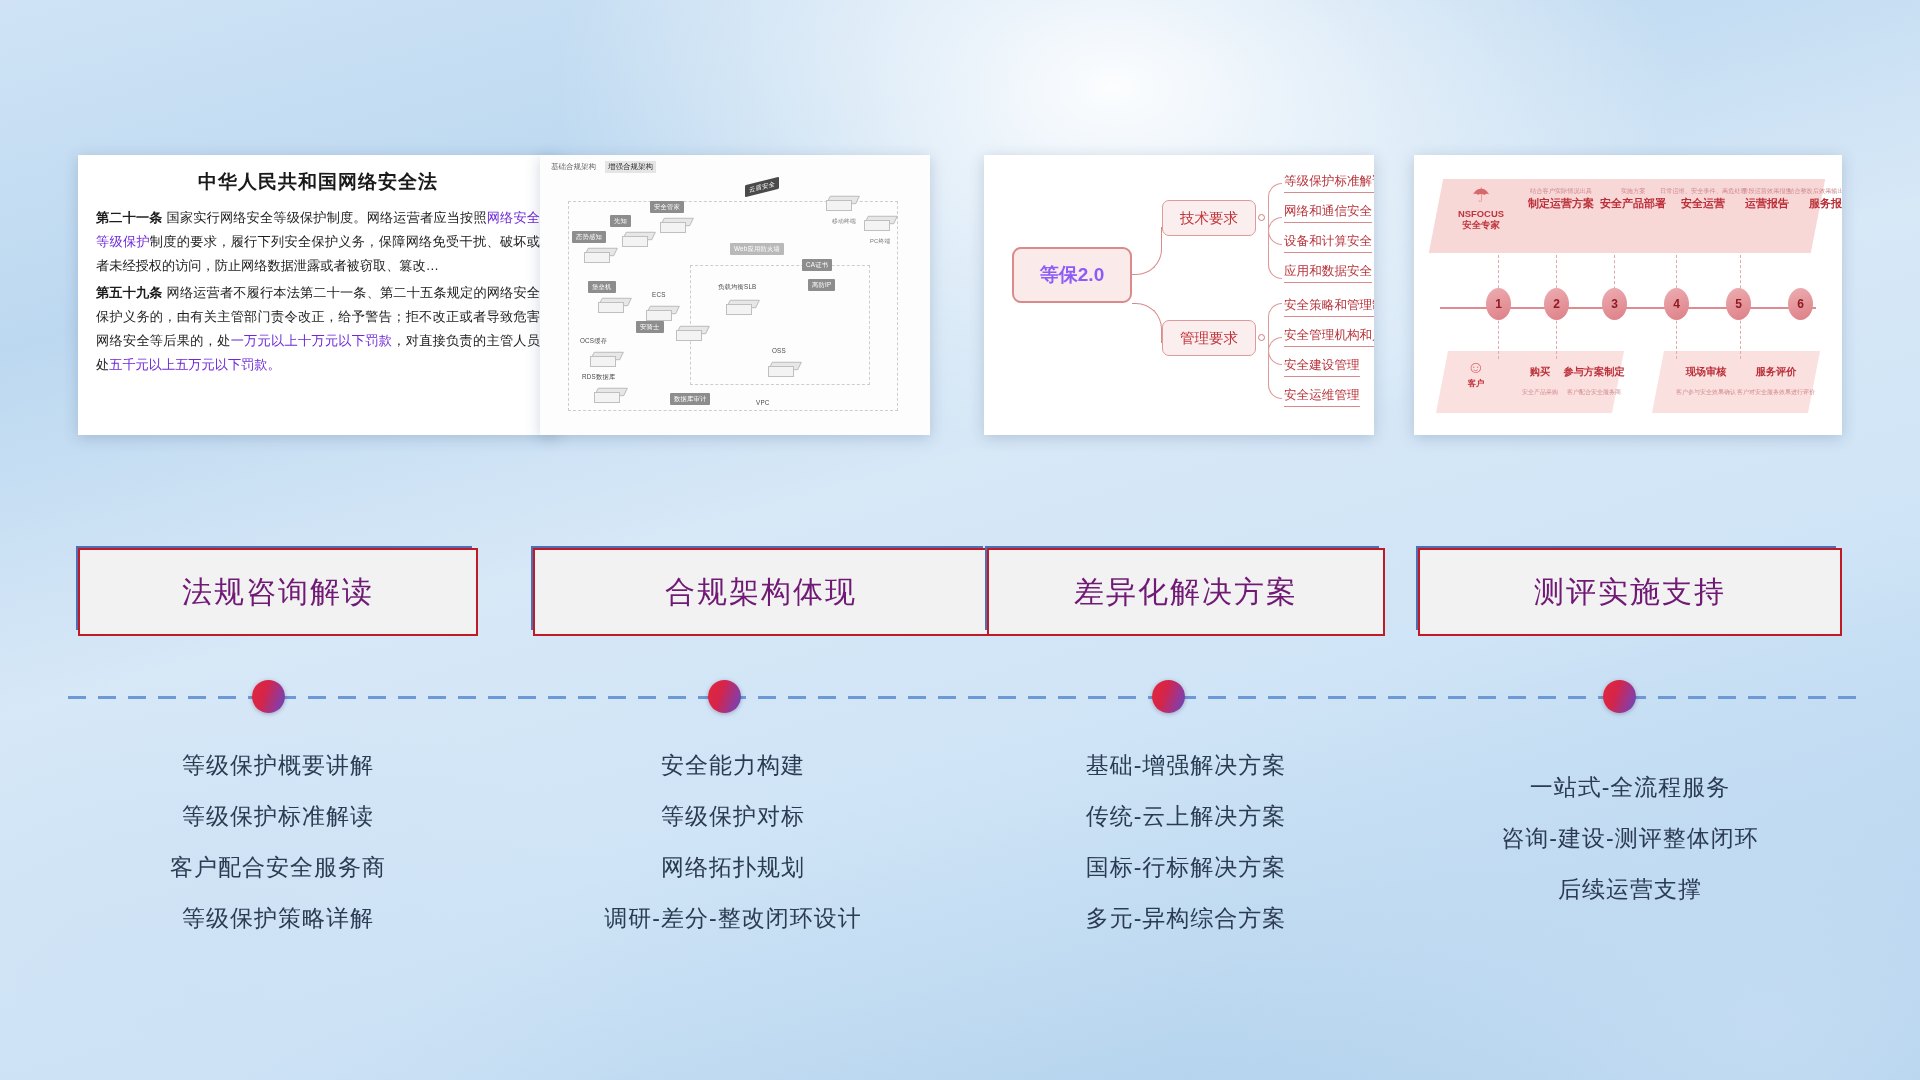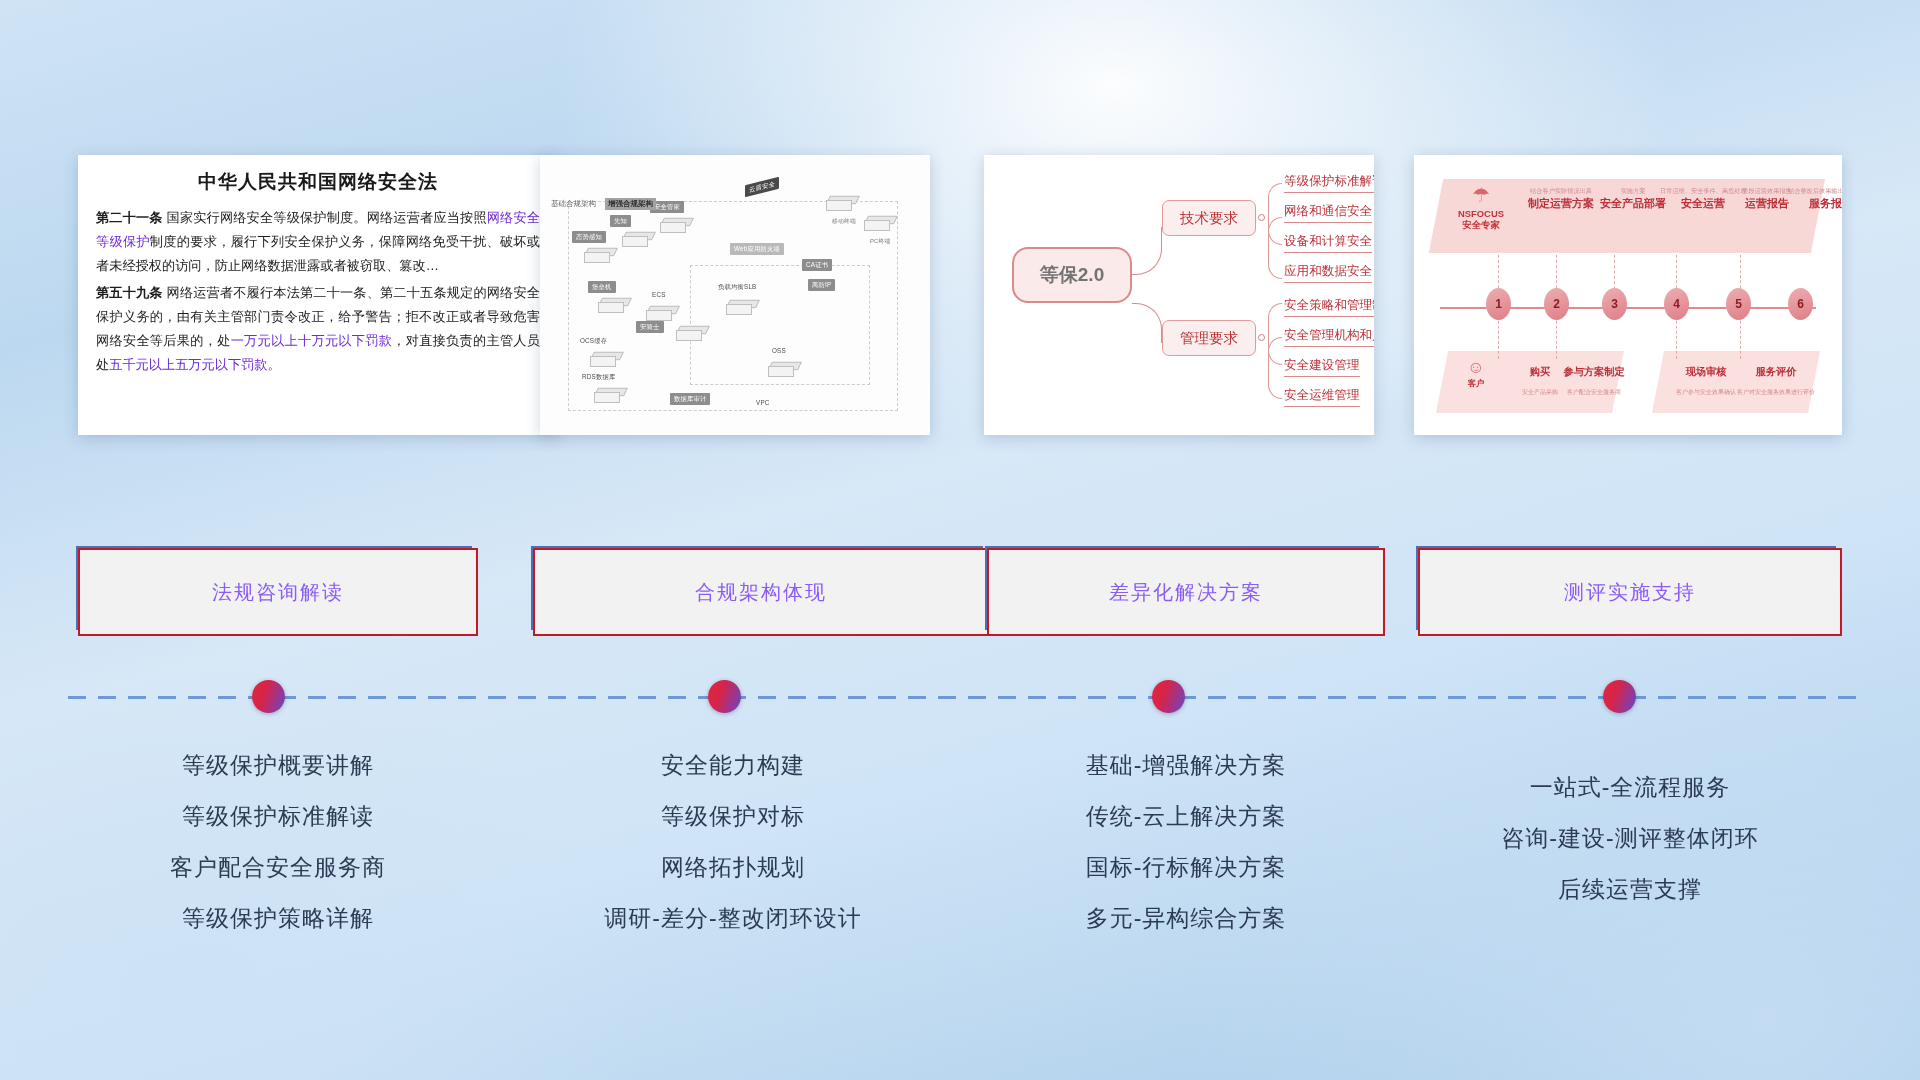--- a/index.html
+++ b/index.html
@@ -33,45 +33,45 @@
     text-align: center; font-weight: bold; font-size: 19px; color: #1a1a1a;
     letter-spacing: 1px; margin-bottom: 11px;
   }
   .law-p { font-size: 13.2px; line-height: 1.82; color: #1c1c1c; text-align: justify; }
   .law-p + .law-p { margin-top: 3px; }
   .law-p b { font-weight: bold; }
   .law-p .rd { color: #6d28d9; }
 
   
   .arch { position: relative; width: 100%; height: 100%; background: #fdfdfd; }
-  .arch-tabs { position: absolute; left: 8px; top: 6px; display: flex; gap: 6px; z-index: 6; margin-top: 37px; }
+  .arch-tabs { position: absolute; left: 8px; top: 6px; display: flex; gap: 6px; z-index: 6; }
   .arch-tab { font-size: 7.5px; color: #6a6a6a; padding: 1px 3px; }
-  .arch-tab.sel { background: #a3a3a3; color: #333; font-weight: bold; }
+  .arch-tab.sel { background: #e5e5e5; color: #333; }
   .iso { position: absolute; inset: 0; }
   .nodechip {
     position: absolute; background: #8d8d8d; color: #fff; font-size: 6.3px;
     padding: 1.5px 4px; white-space: nowrap; border-radius: 1px; z-index: 4;
     letter-spacing: .2px;
   }
   .nodechip.lt { background: #b9b9b9; }
   .nodechip.dk { background: #4a4a4a; }
   .nodechip.pl { background: transparent; color: #555; padding: 0; }
   .box3d { position: absolute; width: 30px; height: 22px; z-index: 3; }
   .box3d .top { position:absolute; left:0; top:0; width:30px; height:13px;
      background:#e7e7e7; border:1px solid #b6b6b6; transform: skewX(-26deg) scaleY(.62); transform-origin: bottom left;}
   .box3d .bod { position:absolute; left:0; top:9px; width:26px; height:11px;
      background:#f3f3f3; border:1px solid #bfbfbf; }
   .dash-region { position:absolute; border:1px dashed #cdcdcd; z-index:0; }
 
   
   .mind { position: relative; width: 100%; height: 100%; background: #fff; }
   .mm-root {
     position: absolute; left: 28px; top: 92px; width: 120px; height: 56px;
-    background: #fbeaea; border: 2.5px solid #d98a8a; border-radius: 16px;
-    color: #737373; font-size: 19px; font-weight: 600;
+    background: #fbeaea; border: 2.5px solid #d98a8a; border-radius: 9px;
+    color: #8b5cf6; font-size: 19px; font-weight: 600;
     display: flex; align-items: center; justify-content: center;
   }
   .mm-br {
     position: absolute; width: 94px; height: 36px; background: #fbeeee;
     border: 1.6px solid #dd9b9b; border-radius: 7px; color: #c0353a;
     font-size: 14.5px; display: flex; align-items: center; justify-content: center;
   }
   .mm-br.b1 { left: 178px; top: 45px; }
   .mm-br.b2 { left: 178px; top: 165px; }
   .mm-leaf {
@@ -120,21 +120,21 @@
   .nsf-b .main { font-size: 10.2px; color: #bb2f38; font-weight:bold; }
   .nsf-b .sub { font-size: 6px; color: #cf8a8e; margin-top: 9px; white-space: nowrap; }
 
   
   .pills { position: absolute; left: 0; top: 548px; width: 1920px; height: 100px; }
   .pill {
     position: absolute; top: 0; height: 88px; background: #f2f2f2;
     border: 2px solid #c01a26; box-shadow: -4px -4px 0 -2px #4f6fb5;
     display: flex; align-items: center; justify-content: center;
   }
-  .pill span { font-size: 20px; color: #8b5cf6; letter-spacing: 2px; font-weight: 500; }
+  .pill span { font-size: 30px; color: #701a75; letter-spacing: 2px; font-weight: 500; }
   .pill.p1 { left: 78px;   width: 400px; }
   .pill.p2 { left: 533px;  width: 456px; }
   .pill.p3 { left: 987px;  width: 398px; }
   .pill.p4 { left: 1418px; width: 424px; }
 
   
   .axis { position: absolute; left: 68px; top: 696px; width: 1790px; height: 3px;
     background-image: linear-gradient(to right, #6d9ad6 0 18px, transparent 18px 30px);
     background-size: 30px 3px; }
   .dot { position: absolute; top: 680px; width: 33px; height: 33px; border-radius: 50%;

